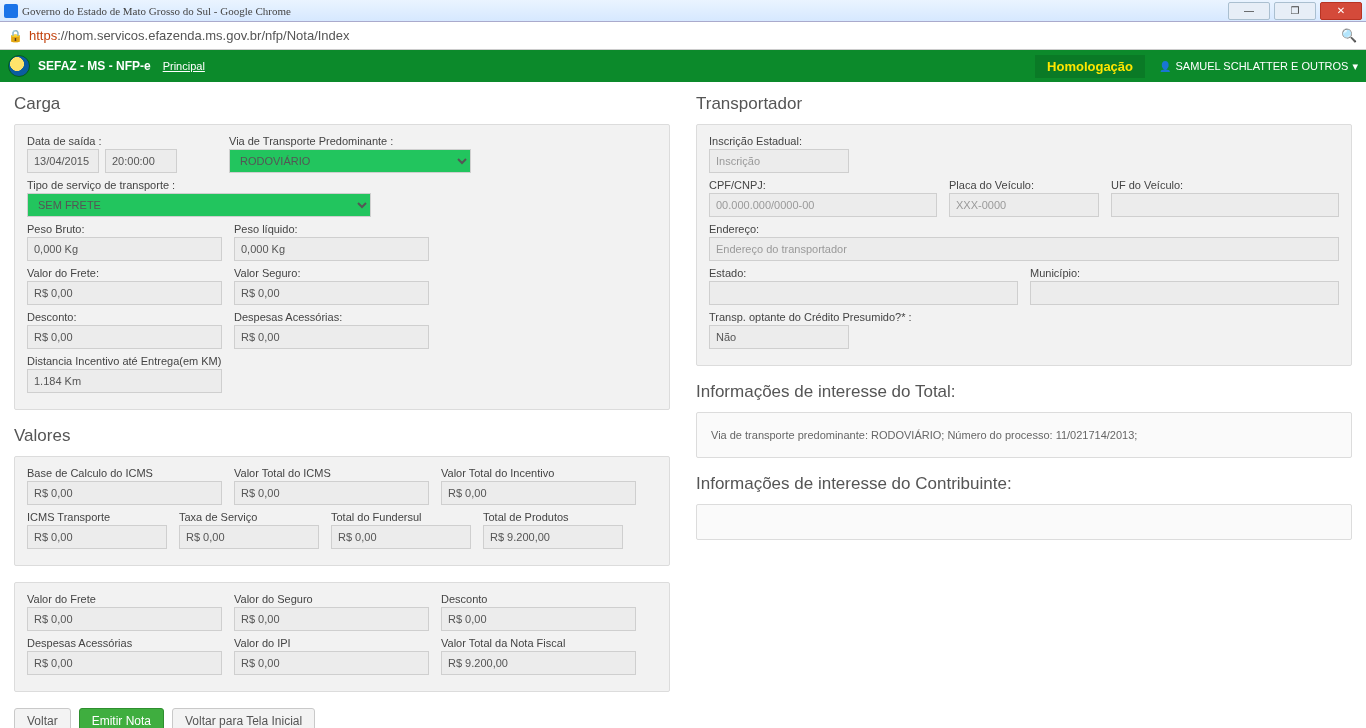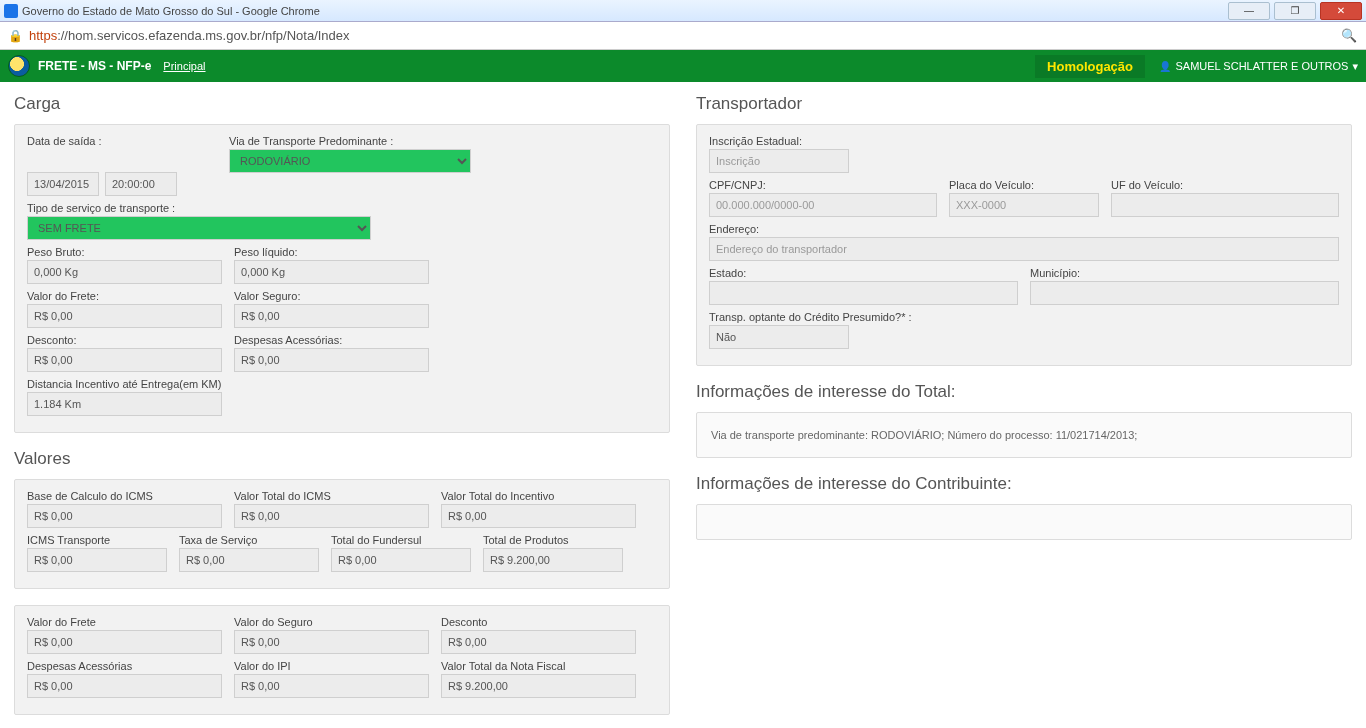--- a/index.html
+++ b/index.html
@@ -1,20 +1,20 @@
 <!DOCTYPE html>
 <html><head>
 <meta charset="utf-8">
 <style>
   * { box-sizing: border-box; margin: 0; padding: 0; }
   body { font-family: Arial, Helvetica, sans-serif; font-size: 12px; color: #333; background: #fff; width: 1366px; }
   
   .titlebar { height: 22px; background: linear-gradient(#eaf4ff, #d6e8ff); border-bottom: 1px solid #aac; display: flex; align-items: center; padding: 0 4px; font-size: 11px; color: #444; }
   .titlebar .favicon { width: 14px; height: 14px; background:#1a73e8; border-radius:2px; display:inline-block; margin-right:4px;}
-  .titlebar .title-text { flex: 1; }
+  .titlebar .title-text { flex: 1; font-family: Liberation Serif, serif; }
   .winbtns { margin-left: auto; display: flex; gap:4px;}
   .winbtn { width: 42px; height:18px; border:1px solid #7a9; border-radius:2px; display:flex; align-items:center; justify-content:center; font-size:10px;}
   .winbtn.min { background:#e7eef7; border-color:#aabfd0;}
   .winbtn.max { background:#e7eef7; border-color:#aabfd0;}
   .winbtn.close { background:#d44a3a; border-color:#b83323; color:#fff;}
   
   .urlbar { height: 28px; border-bottom:1px solid #ccc; display:flex; align-items:center; padding:0 8px; font-size:13px; color:#444;}
   .urlbar .lock { color:#2a9d3f; margin-right:6px; font-size:12px;}
   .urlbar .scheme { color:#c2410c; }
   .urlbar .path { color:#555; }
@@ -60,41 +60,41 @@
 
 <div class="urlbar">
   <span class="lock">🔒</span>
   <span class="scheme">https</span>
     <span class="path">://hom.servicos.efazenda.ms.gov.br/nfp/Nota/Index</span>
   <span class="mag">🔍</span>
 </div>
 
 <div class="appheader">
   <span class="logo"></span>
-  <span class="brand">FRETE - MS - NFP-e</span>
+  <span class="brand">SEFAZ - MS - NFP-e</span>
   <a class="navlink" href="#">Principal</a>
   <div class="right">
     <span class="homolog">Homologação</span>
     <span class="user">
       <span class="uicon">👤</span>
       <span>SAMUEL SCHLATTER E OUTROS</span>
       <span>▾</span>
     </span>
   </div>
 </div>
 
 <div class="page">
 
   <div class="col">
     <h2 class="sec">Carga</h2>
     <div class="panel">
       <div class="row">
         <div class="field">
           <label>Data de saída :</label>
-          <div class="row" style="gap:6px; margin-bottom:0;margin-top:23px;">
+          <div class="row" style="gap:6px; margin-bottom:0;">
             <input class="inp w70" value="13/04/2015" style="">
             <input class="inp w70" value="20:00:00" style="">
           </div>
         </div>
         <div class="field" style="margin-left:40px;">
           <label>Via de Transporte Predominante :</label>
           <select class="inp" style="width:242px;">
             <option>RODOVIÁRIO</option>
           </select>
         </div>

